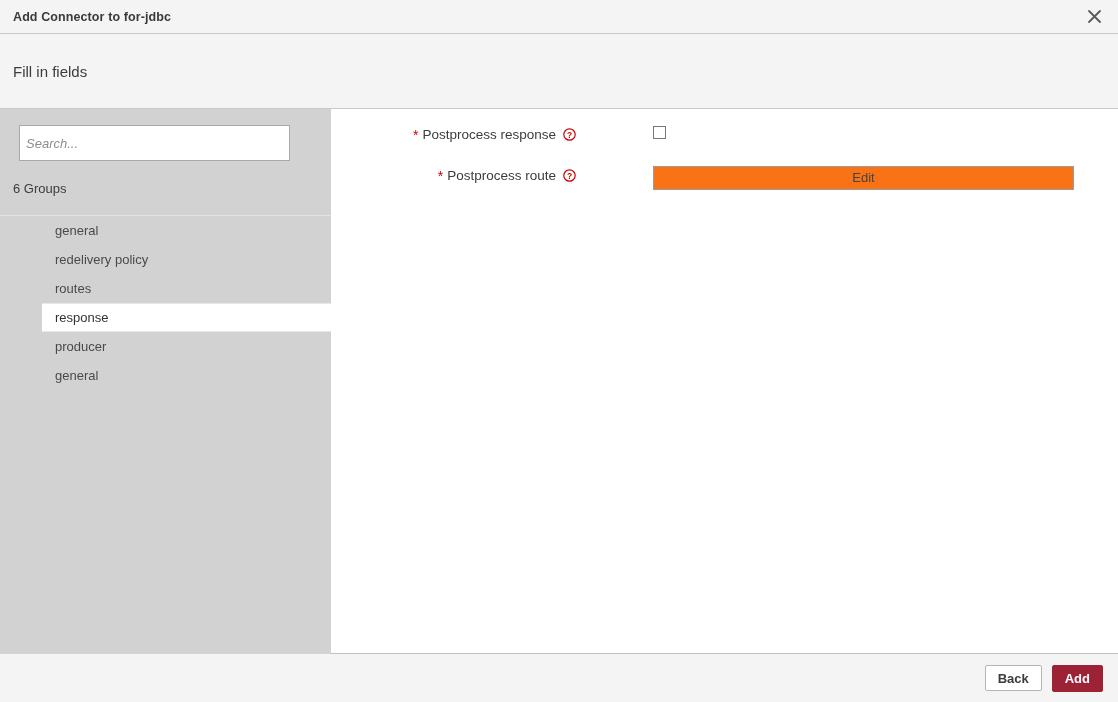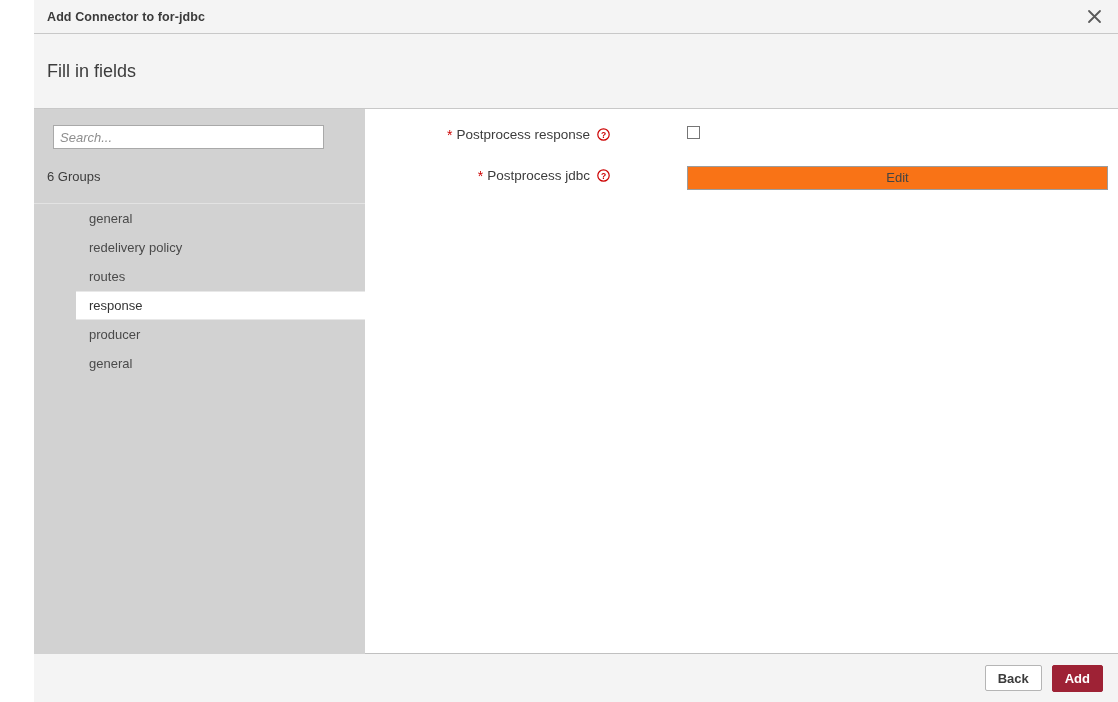--- a/index.html
+++ b/index.html
@@ -16,21 +16,20 @@
     -webkit-font-smoothing: antialiased;
   }
   .dialog {
     position: relative;
     width: 1118px;
     height: 702px;
     box-sizing: border-box;
     display: flex;
     flex-direction: column;
     background: #ffffff;
-    padding-left: 34px;
   }
 
   
   .titlebar {
     position: relative;
     height: 33px;
     min-height: 33px;
     background: #f4f4f4;
     border-bottom: 1px solid #c8c8c8;
     display: flex;
@@ -59,21 +58,21 @@
   
   .subheader {
     height: 74px;
     min-height: 74px;
     background: #f4f4f4;
     border-bottom: 1px solid #c8c8c8;
     display: flex;
     align-items: center;
   }
   .subheader-title {
-    font-size: 18px;
+    font-size: 15px;
     color: #3c3c3c;
     padding-left: 13px;
     font-weight: normal;
   }
 
   
   .body-area {
     flex: 1;
     display: flex;
     align-items: stretch;
@@ -88,21 +87,21 @@
     background: #d2d2d2;
     height: 545px;
     box-sizing: border-box;
     position: relative;
   }
   .search-wrap {
     padding: 16px 0 0 19px;
   }
   .search-input {
     width: 271px;
-    height: 24px;
+    height: 36px;
     box-sizing: border-box;
     border: 1px solid #a9a9a9;
     background: #ffffff;
     font-family: "Liberation Sans", sans-serif;
     font-size: 13px;
     font-style: italic;
     color: #555;
     padding: 2px 6px;
     outline: none;
     border-radius: 0;
@@ -291,21 +290,21 @@
                 <text x="6.5" y="9.6" font-family="Liberation Sans, sans-serif" font-size="8.5" font-weight="bold" fill="#cc0000" text-anchor="middle">?</text>
               </svg></span>
         </div>
         <div class="control-cell">
           <div class="checkbox"></div>
         </div>
       </div>
 
       <div class="form-row form-row-2">
         <div class="label-cell">
-          <span class="req-star">*</span><span>Postprocess jdbc</span><span class="help-icon"><svg width="13" height="13" viewBox="0 0 13 13" aria-hidden="true">
+          <span class="req-star">*</span><span>Postprocess route</span><span class="help-icon"><svg width="13" height="13" viewBox="0 0 13 13" aria-hidden="true">
                 <circle cx="6.5" cy="6.5" r="5.7" fill="none" stroke="#cc0000" stroke-width="1.2"></circle>
                 <text x="6.5" y="9.6" font-family="Liberation Sans, sans-serif" font-size="8.5" font-weight="bold" fill="#cc0000" text-anchor="middle">?</text>
               </svg></span>
         </div>
         <div class="control-cell">
           <button class="edit-button">Edit</button>
         </div>
       </div>
 
     </div>

